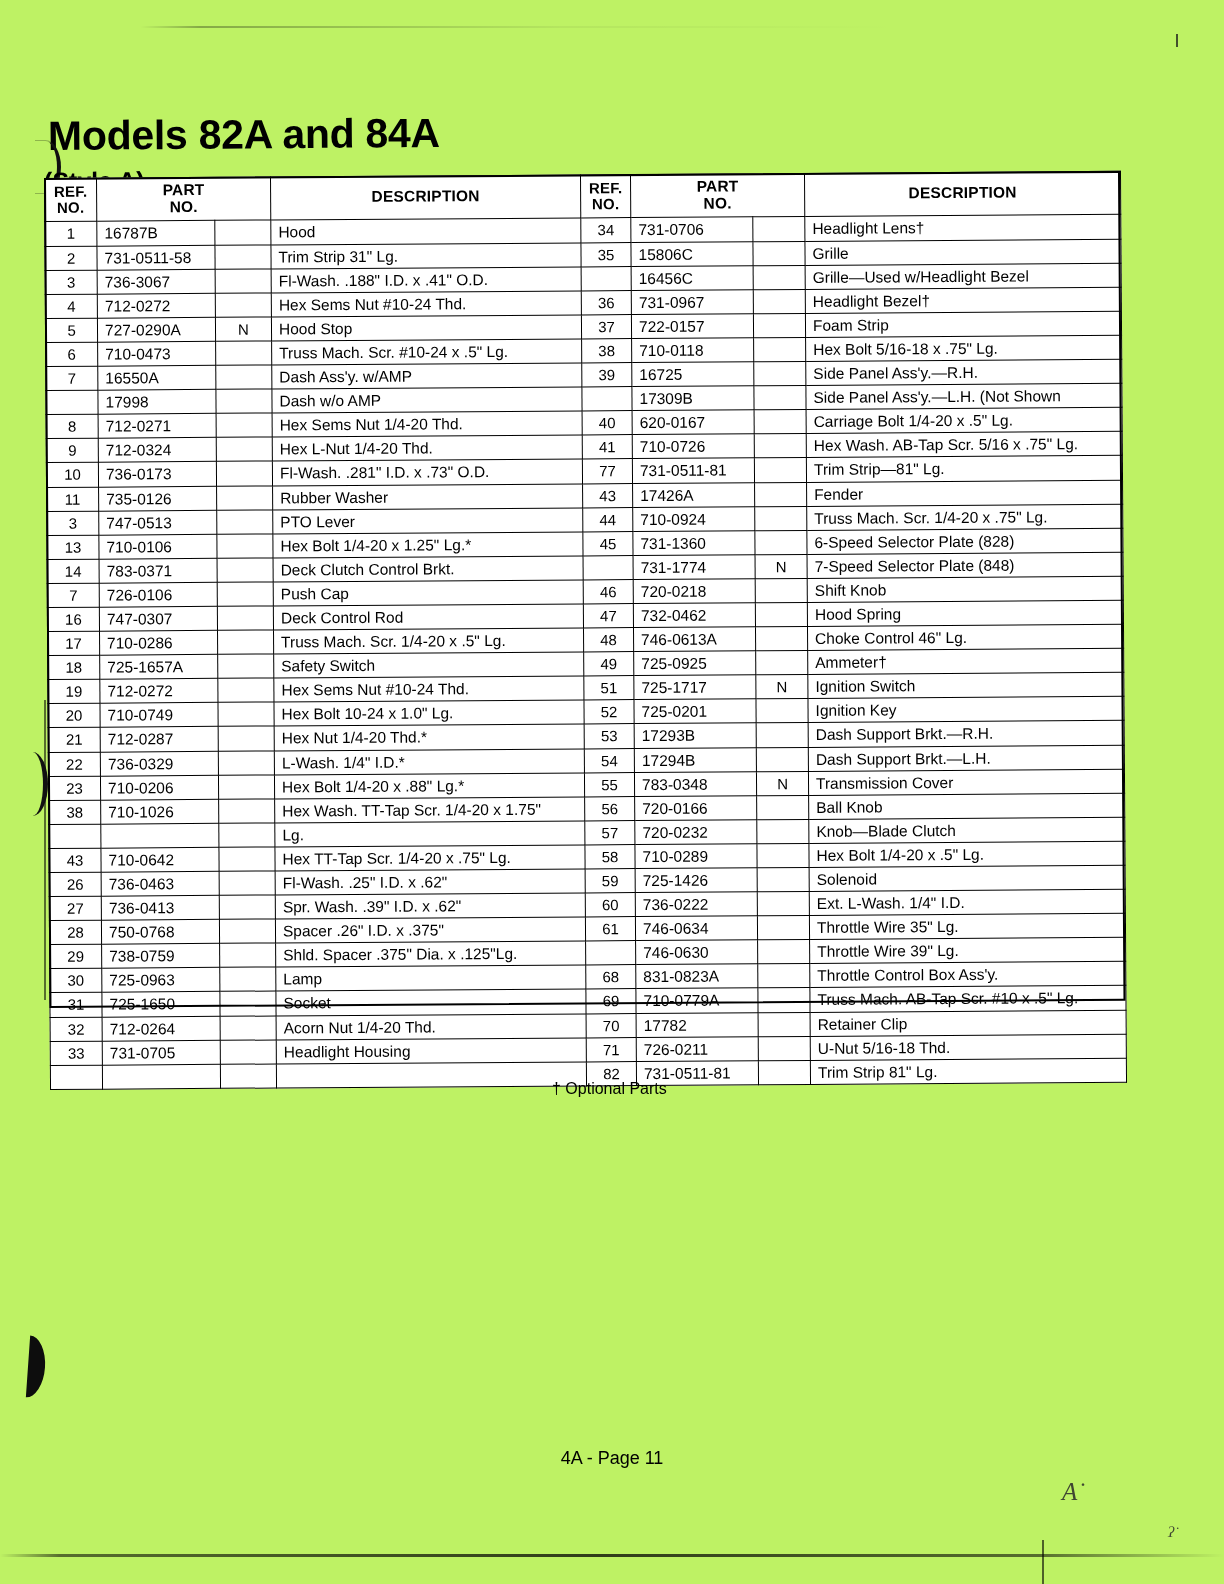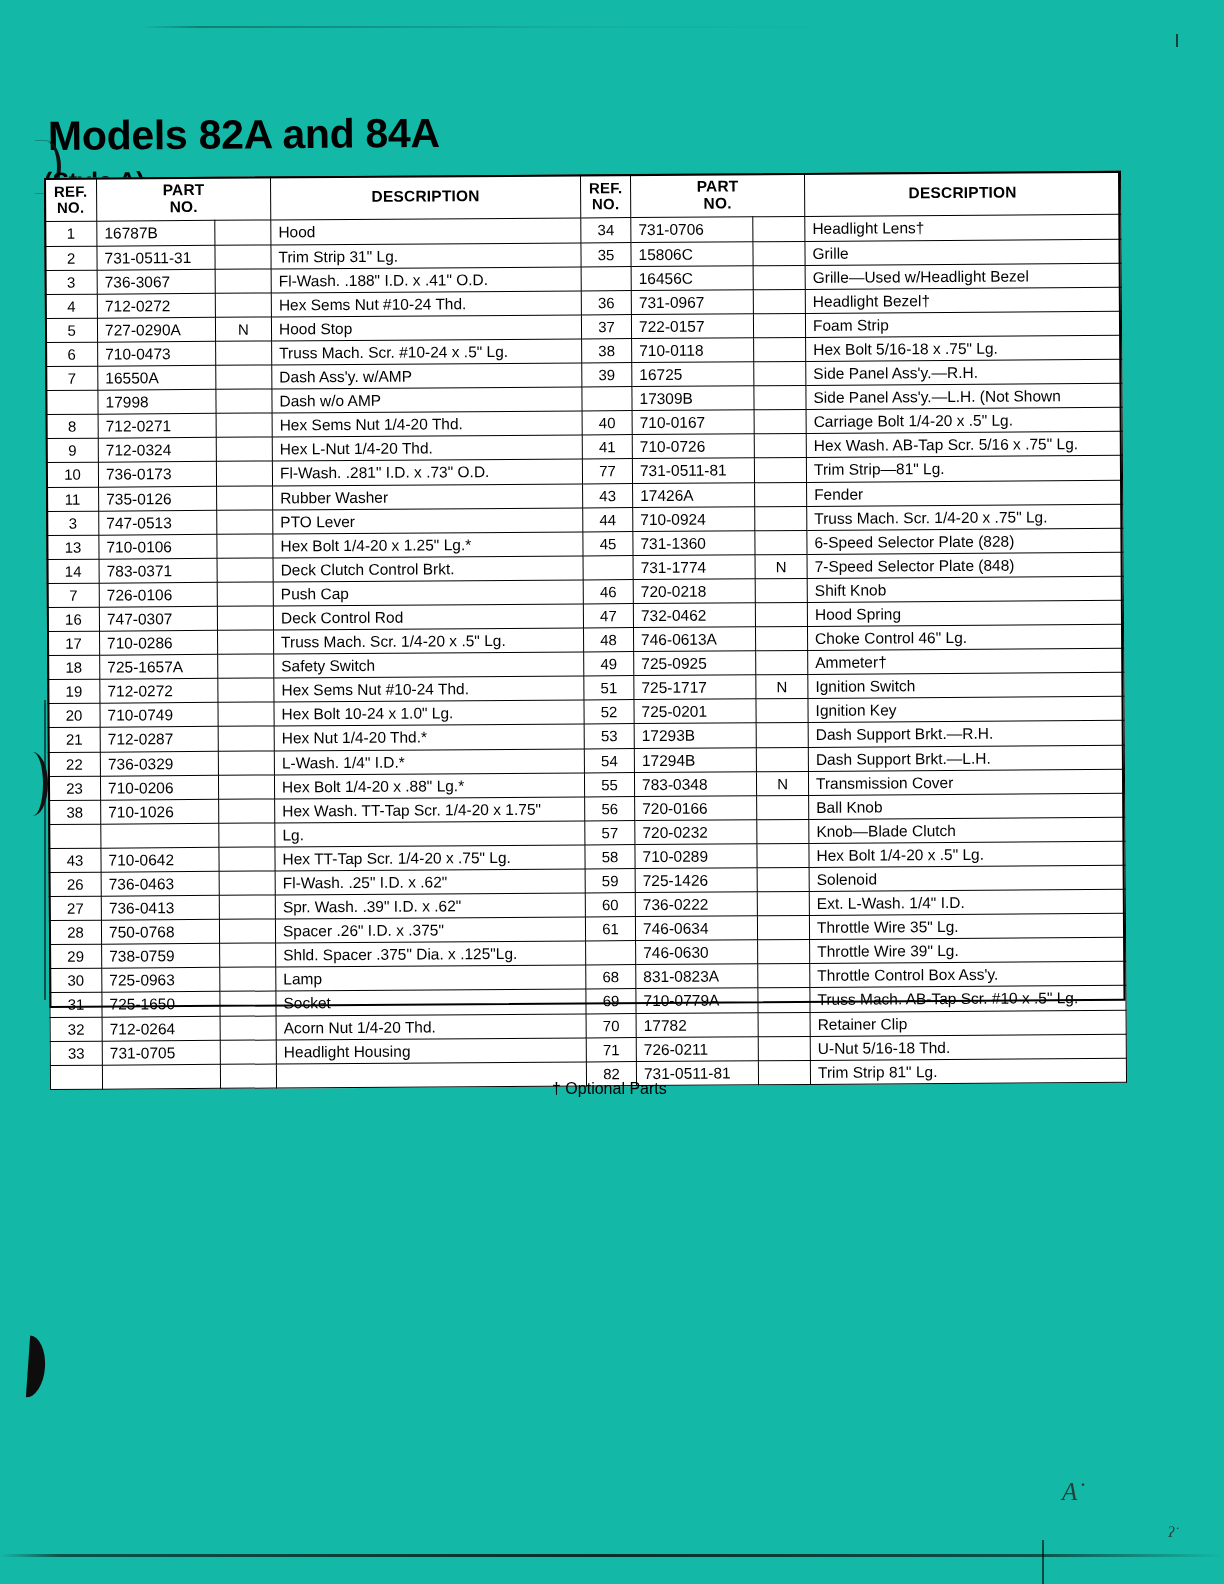--- a/index.html
+++ b/index.html
@@ -13,21 +13,21 @@
     height: 1584px;
     position: relative;
     font-family: "Liberation Sans", sans-serif;
     color: #000000;
     overflow: hidden;
   }
 
   .page {
     position: absolute;
     inset: 0;
-    background: #14b8a6;
+    background: #bef264;
   }
 
   
   .scan-edge-top {
     position: absolute;
     top: 26px;
     left: 0;
     width: 1224px;
     height: 2px;
     background: linear-gradient(to right,
@@ -291,21 +291,21 @@
             <td class="part">16787B</td>
             <td class="nmark"></td>
             <td class="desc">Hood</td>
             <td class="ref spacer-col">34</td>
             <td class="part">731-0706</td>
             <td class="nmark"></td>
             <td class="desc">Headlight Lens†</td>
           </tr>
           <tr>
             <td class="ref">2</td>
-            <td class="part">731-0511-31</td>
+            <td class="part">731-0511-58</td>
             <td class="nmark"></td>
             <td class="desc">Trim Strip 31" Lg.</td>
             <td class="ref spacer-col">35</td>
             <td class="part">15806C</td>
             <td class="nmark"></td>
             <td class="desc">Grille</td>
           </tr>
           <tr>
             <td class="ref">3</td>
             <td class="part">736-3067</td>
@@ -365,21 +365,21 @@
             <td class="part">17309B</td>
             <td class="nmark"></td>
             <td class="desc">Side Panel Ass'y.—L.H. (Not Shown</td>
           </tr>
           <tr>
             <td class="ref">8</td>
             <td class="part">712-0271</td>
             <td class="nmark"></td>
             <td class="desc">Hex Sems Nut 1/4-20 Thd.</td>
             <td class="ref spacer-col">40</td>
-            <td class="part">710-0167</td>
+            <td class="part">620-0167</td>
             <td class="nmark"></td>
             <td class="desc">Carriage Bolt 1/4-20 x .5" Lg.</td>
           </tr>
           <tr>
             <td class="ref">9</td>
             <td class="part">712-0324</td>
             <td class="nmark"></td>
             <td class="desc">Hex L-Nut 1/4-20 Thd.</td>
             <td class="ref spacer-col">41</td>
             <td class="part">710-0726</td>
@@ -651,20 +651,21 @@
     <div class="outer-frame"></div>
   </div>
 
   <div class="margin-rule-left"></div>
   <div class="curl-mid"></div>
 
   <div class="footnote">† Optional Parts</div>
 
   <div class="crescent"></div>
 
+  <div class="page-footer">4A - Page 11</div>
 
   <div class="hand-mark hand-a">A˙</div>
   <div class="hand-mark hand-b">ʔ˙</div>
 
   <div class="scan-edge-bottom"></div>
   <div class="scan-edge-bottom2"></div>
 
 </div>
 
 </body></html>

